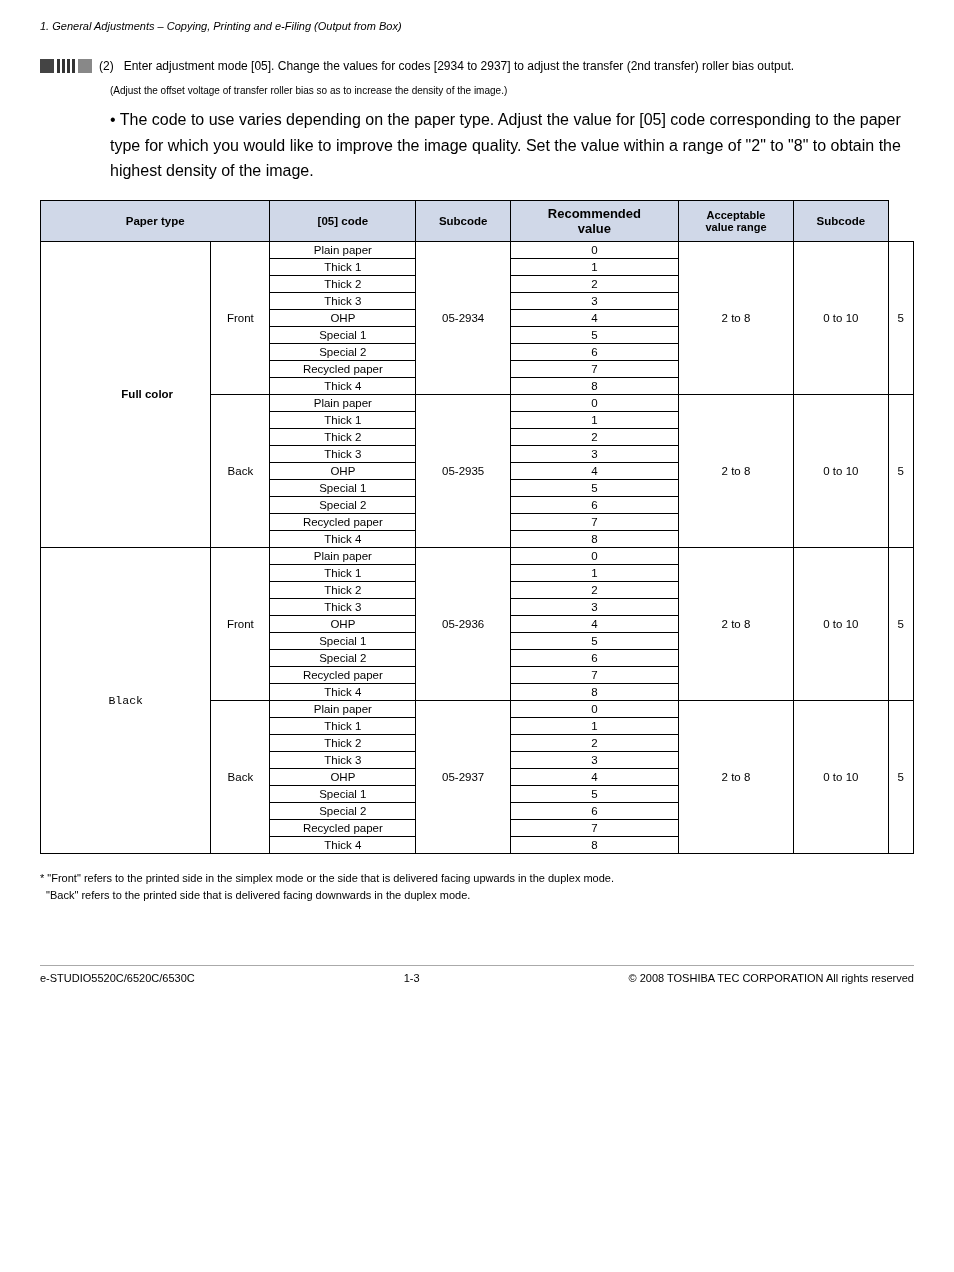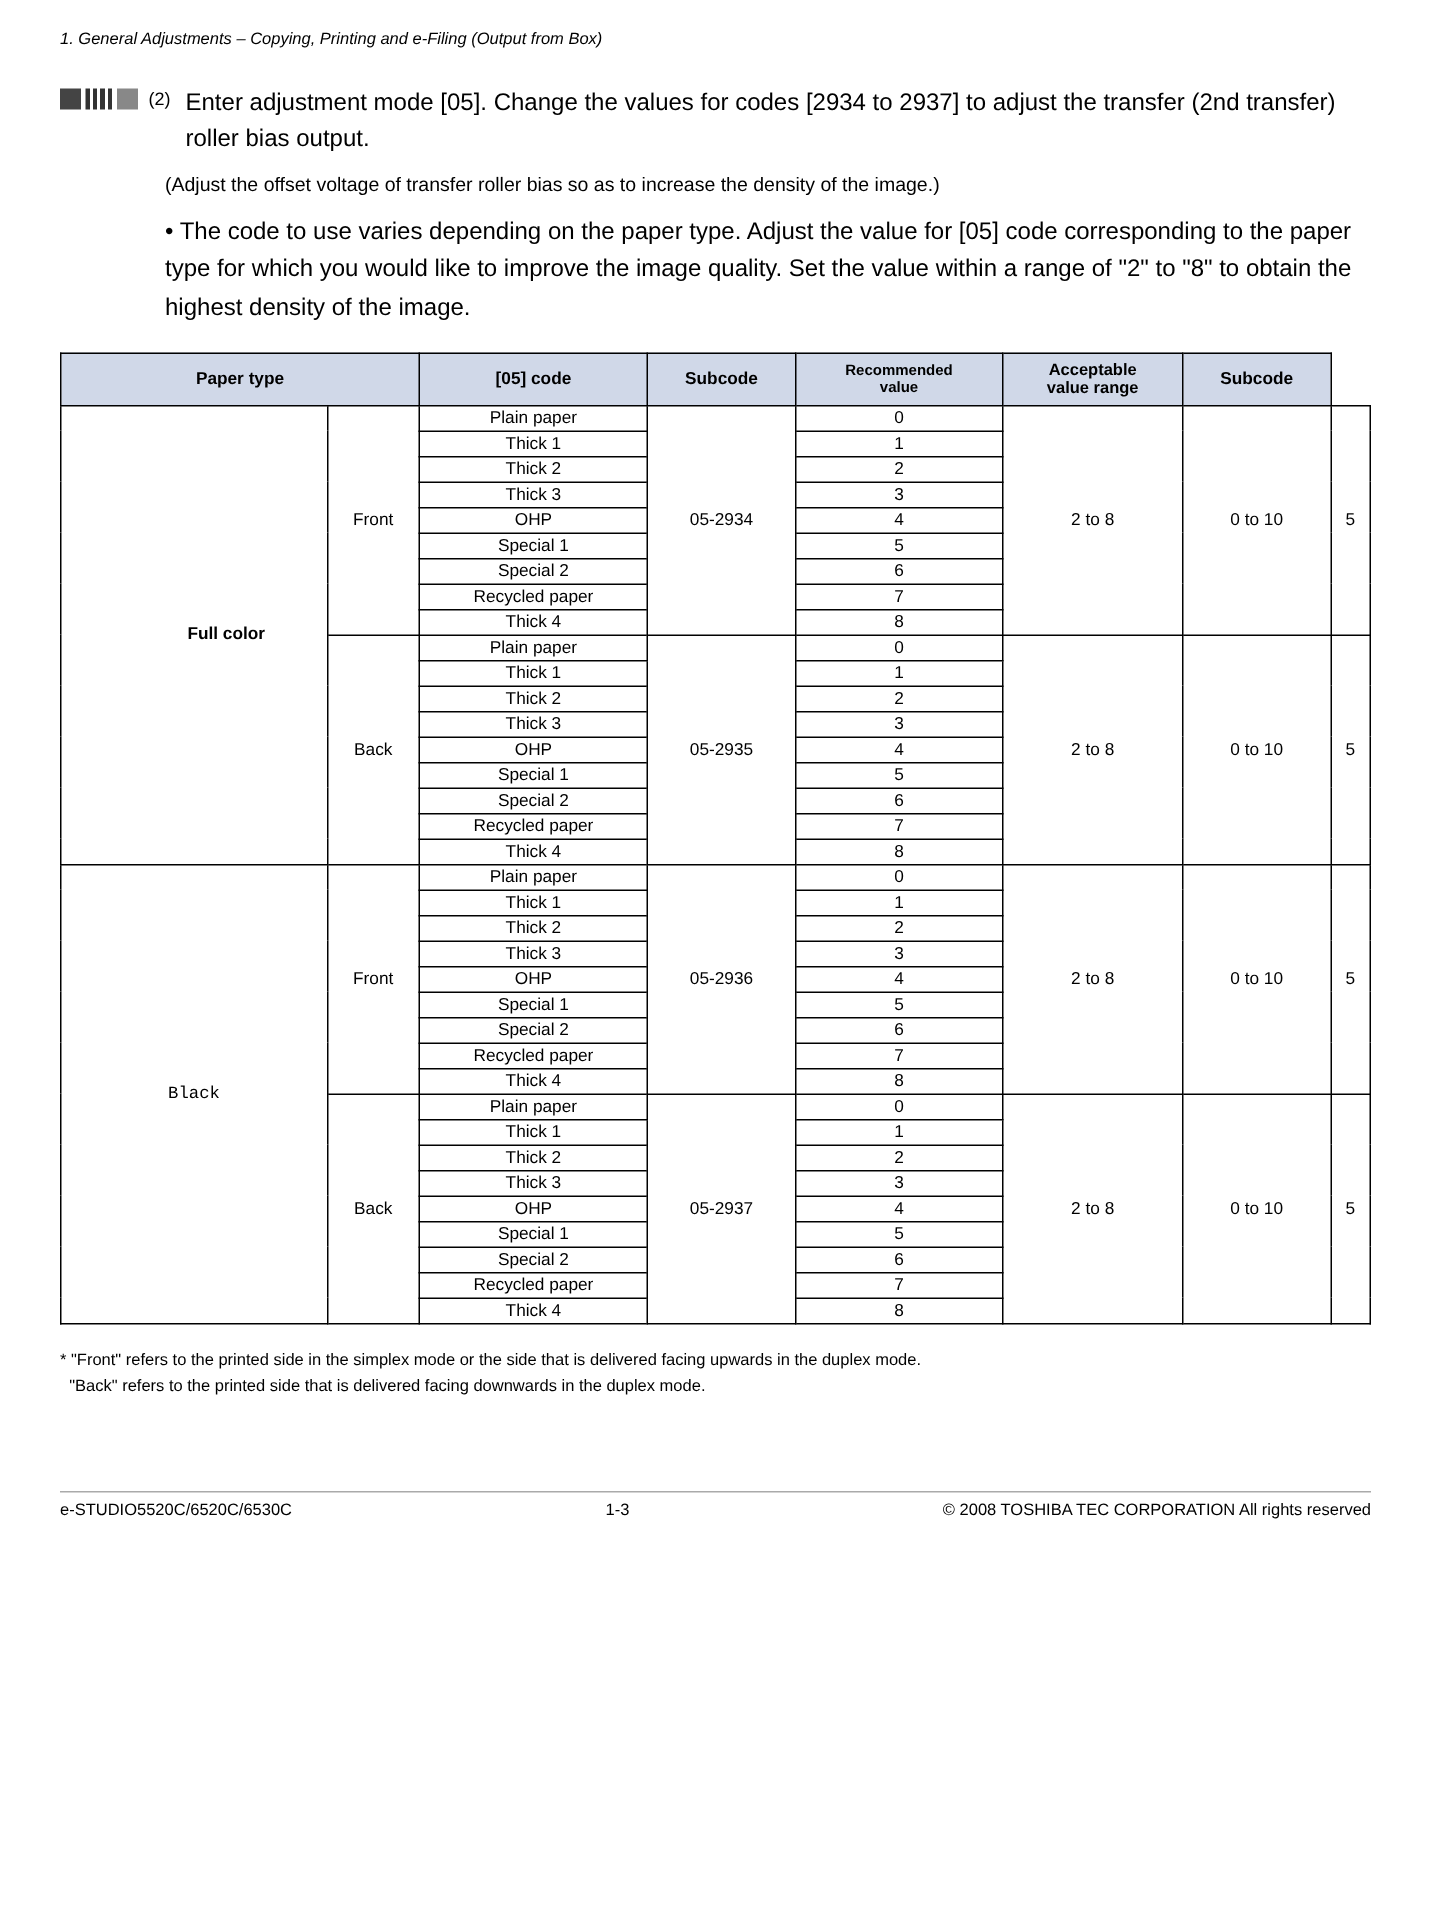--- a/index.html
+++ b/index.html
@@ -38,26 +38,26 @@
       display: inline-block;
     }
     .icon-box.striped {
       background: repeating-linear-gradient(
         90deg,
         #333 0px, #333 3px,
         #fff 3px, #fff 5px
       );
     }
     .intro-text {
-      font-size: 16px;
+      font-size: 12px;
       line-height: 1.5;
     }
     .note-text {
       margin-left: 70px;
-      font-size: 13px;
+      font-size: 10px;
       line-height: 1.6;
       margin-bottom: 8px;
     }
     .bullet-text {
       margin-left: 70px;
       font-size: 16px;
       line-height: 1.6;
       margin-bottom: 16px;
     }
     table.main-table {
@@ -121,21 +121,21 @@
 <div class="bullet-text">
   <span>• The code to use varies depending on the paper type.  Adjust the value for [05] code corresponding to the paper type for which you would like to improve the image quality.  Set the value within a range of "2" to "8" to obtain the highest density of the image.</span>
 </div>
 
 <table class="main-table">
   <thead>
     <tr>
       <th colspan="2" class="paper-type-header">Paper type</th>
       <th>[05] code</th>
       <th>Subcode</th>
-      <th style="font-size:10px;">Recommended<br>value</th>
+      <th style="font-size:13px;">Recommended<br>value</th>
       <th style="font-size:11px;">Acceptable<br>value range</th>
       <th>Subcode</th>
     </tr>
   </thead>
   <tbody id="table-body">
   <tr>
         <td rowspan="18" style="font-weight: bold; padding-left: 47px;">Full color</td>
         <td rowspan="9">Front</td>
         <td>Plain paper</td>
         <td rowspan="9">05-2934</td>

